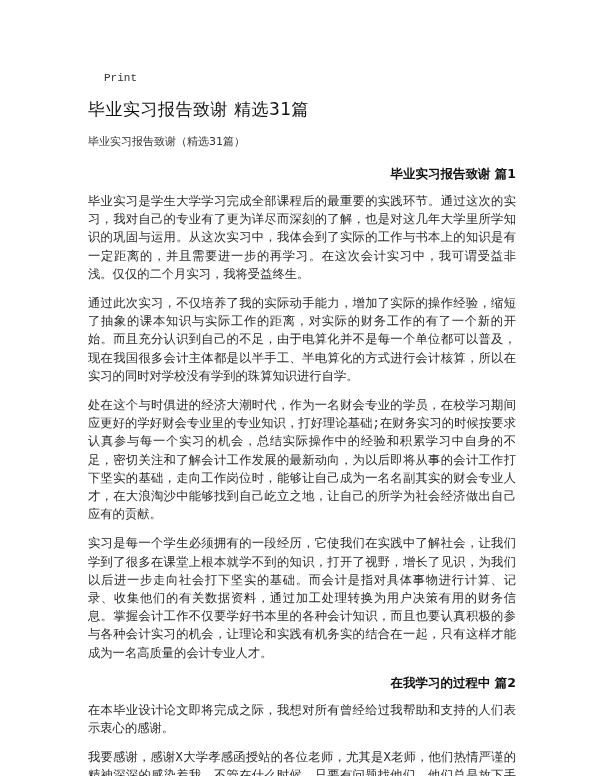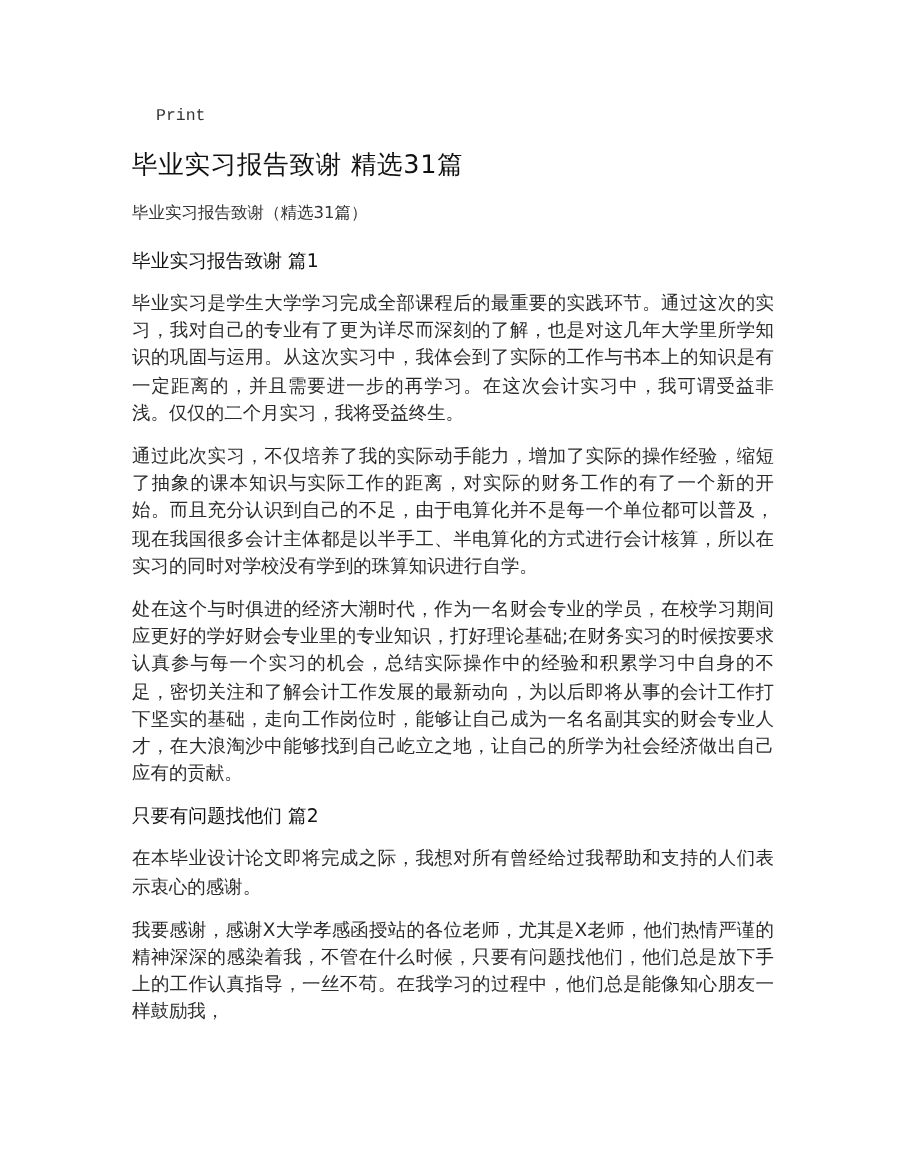--- a/index.html
+++ b/index.html
@@ -2,36 +2,37 @@
 <html><head>
 <meta charset="utf-8">
 <style>
   html, body { margin: 0; padding: 0; background: #ffffff; }
   body { width: 600px; height: 776px; overflow: hidden; position: relative;
          font-family: "DejaVu Sans", "Liberation Sans", sans-serif; color: #222; }
   .page { position: absolute; left: 88px; top: 72px; width: 428px; }
   .print { font-family: Liberation Mono, monospace; font-size: 11px; color: #333; margin: 0 0 14px 16px; }
   .title { text-align: left; font-size: 17px; font-weight: normal; color: #111; margin: 0 0 12px 0; letter-spacing: 0.5px; }
   .subtitle { font-size: 11px; color: #333; margin: 0 0 14px 0; line-height: 18px; }
-  .section-heading { font-size: 12.5px; font-weight: normal; color: #111; margin: 0 0 10px 0; line-height: 18px; }
-  .para { font-size: 12.3px; line-height: 18.2px; color: #2a2a2a; margin: 0 0 11px 0; text-align: justify; }
+  .section-heading { font-size: 12.5px; font-weight: bold; color: #111; margin: 0 0 10px 0; line-height: 18px; text-align: right; }
+  .para { font-size: 12.3px; line-height: 18.2px; color: #2a2a2a; margin: 0 0 11px 0; text-align: justify; font-family: Liberation Mono, monospace; }
 </style>
 </head>
 <body>
 
 <div class="page">
   <div class="print">Print</div>
   <h1 class="title">毕业实习报告致谢 精选31篇</h1>
   <div class="subtitle">毕业实习报告致谢（精选31篇）</div>
 
   <div>
     <div class="section-heading">毕业实习报告致谢 篇1</div>
     <p class="para">毕业实习是学生大学学习完成全部课程后的最重要的实践环节。通过这次的实习，我对自己的专业有了更为详尽而深刻的了解，也是对这几年大学里所学知识的巩固与运用。从这次实习中，我体会到了实际的工作与书本上的知识是有一定距离的，并且需要进一步的再学习。在这次会计实习中，我可谓受益非浅。仅仅的二个月实习，我将受益终生。</p>
     <p class="para">通过此次实习，不仅培养了我的实际动手能力，增加了实际的操作经验，缩短了抽象的课本知识与实际工作的距离，对实际的财务工作的有了一个新的开始。而且充分认识到自己的不足，由于电算化并不是每一个单位都可以普及，现在我国很多会计主体都是以半手工、半电算化的方式进行会计核算，所以在实习的同时对学校没有学到的珠算知识进行自学。</p>
     <p class="para">处在这个与时俱进的经济大潮时代，作为一名财会专业的学员，在校学习期间应更好的学好财会专业里的专业知识，打好理论基础;在财务实习的时候按要求认真参与每一个实习的机会，总结实际操作中的经验和积累学习中自身的不足，密切关注和了解会计工作发展的最新动向，为以后即将从事的会计工作打下坚实的基础，走向工作岗位时，能够让自己成为一名名副其实的财会专业人才，在大浪淘沙中能够找到自己屹立之地，让自己的所学为社会经济做出自己应有的贡献。</p>
+    <p class="para">实习是每一个学生必须拥有的一段经历，它使我们在实践中了解社会，让我们学到了很多在课堂上根本就学不到的知识，打开了视野，增长了见识，为我们以后进一步走向社会打下坚实的基础。而会计是指对具体事物进行计算、记录、收集他们的有关数据资料，通过加工处理转换为用户决策有用的财务信息。掌握会计工作不仅要学好书本里的各种会计知识，而且也要认真积极的参与各种会计实习的机会，让理论和实践有机务实的结合在一起，只有这样才能成为一名高质量的会计专业人才。</p>
   </div>
 
   <div>
-    <div class="section-heading">只要有问题找他们 篇2</div>
+    <div class="section-heading">在我学习的过程中 篇2</div>
     <p class="para">在本毕业设计论文即将完成之际，我想对所有曾经给过我帮助和支持的人们表示衷心的感谢。</p>
     <p class="para">我要感谢，感谢X大学孝感函授站的各位老师，尤其是X老师，他们热情严谨的精神深深的感染着我，不管在什么时候，只要有问题找他们，他们总是放下手上的工作认真指导，一丝不苟。在我学习的过程中，他们总是能像知心朋友一样鼓励我，</p>
   </div>
 </div>
 
 </body></html>

